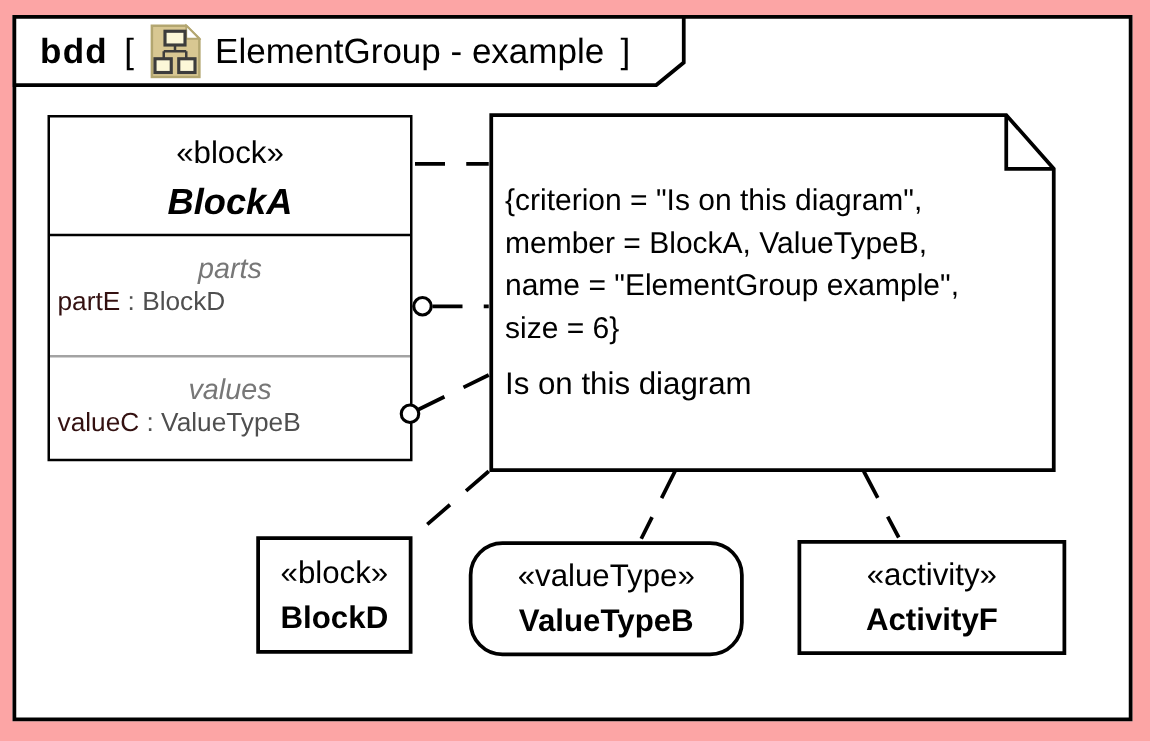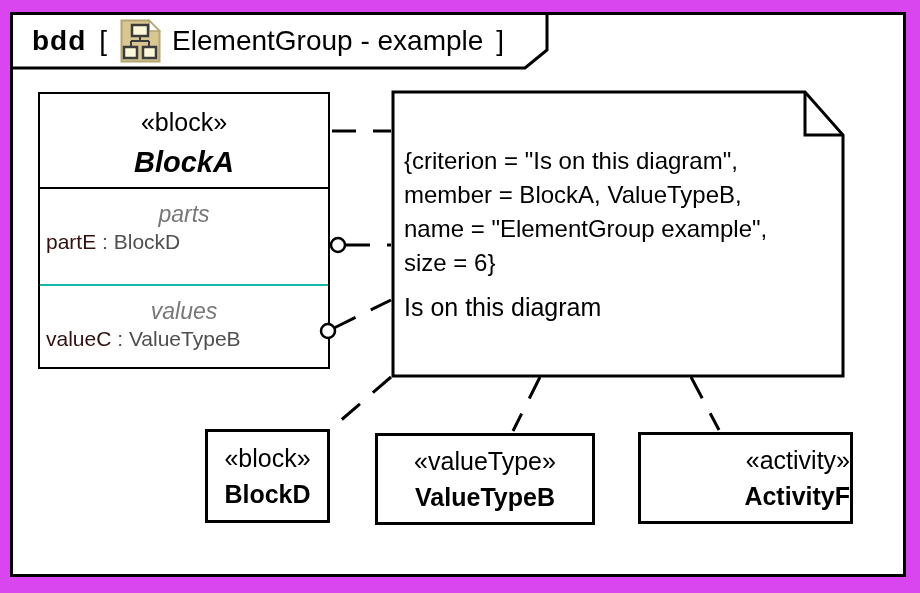--- a/index.html
+++ b/index.html
@@ -1,17 +1,17 @@
 <!DOCTYPE html>
 <html><head>
 <meta charset="utf-8">
 <style>
   html,body{margin:0;padding:0;background:#ffffff;}
   .canvas{
-    position:relative;width:920px;height:593px;background:#d946ef;
+    position:relative;width:920px;height:593px;background:#fca5a5;
     font-family:"Liberation Sans",sans-serif;color:#000;overflow:hidden;
   }
   .frame{
     position:absolute;left:10px;top:12px;width:896px;height:565px;
     border:3px solid #000;box-sizing:border-box;background:#fff;
   }
   .tab-svg{position:absolute;left:10px;top:12px;}
   .tab-content{
     position:absolute;left:32px;top:20px;height:42px;
     display:flex;align-items:center;gap:11px;font-size:28px;
@@ -21,21 +21,21 @@
   .icon-svg{display:block;}
   
   .blockA{
     position:absolute;left:38px;top:92px;width:292px;height:277px;
     border:2px solid #000;box-sizing:border-box;background:#fff;
     display:flex;flex-direction:column;
   }
   .comp{box-sizing:border-box;}
   .comp.head{height:93px;text-align:center;padding-top:14px;}
   .comp.c2{height:97px;border-top:2px solid #000;}
-  .comp.c3{flex:1;border-top:2px solid #14b8a6;}
+  .comp.c3{flex:1;border-top:2px solid #a3a3a3;}
   .stereo{font-size:25px;}
   .bname{font-size:29px;font-weight:bold;margin-top:9px;font-style:italic;}
   .cmp-label{font-size:23px;font-style:italic;color:#777;text-align:center;padding-top:12px;}
   .entry{font-size:21px;padding-left:6px;margin-top:2px;white-space:pre;}
   .pname{color:#331010;}
   .ptype{color:#4f4f4f;}
   
   .note-svg{position:absolute;left:391px;top:90px;}
   .note-text{
     position:absolute;left:404px;top:144px;width:432px;
@@ -45,22 +45,22 @@
   .note-body{display:block;margin-top:10px;font-size:25px;}
   
   .ebox{
     position:absolute;border:3px solid #000;box-sizing:border-box;background:#fff;
     display:flex;flex-direction:column;align-items:center;justify-content:center;
     gap:7px;text-align:center;
   }
   .ebox .stereo{font-size:25px;}
   .ebox .ename{font-size:25px;font-weight:bold;}
   .ebox.d{left:205px;top:429px;width:125px;height:94px;}
-  .ebox.v{left:375px;top:433px;width:220px;height:92px;}
-  .ebox.a{left:638px;top:432px;width:215px;height:92px;align-items:flex-end;}
+  .ebox.v{left:375px;top:433px;width:220px;height:92px;border-radius:27px;}
+  .ebox.a{left:638px;top:432px;width:215px;height:92px;}
   .connectors{position:absolute;left:0;top:0;pointer-events:none;}
 </style>
 </head>
 <body>
 
 <div class="canvas">
 
   <div class="frame"></div>
 
   <svg class="tab-svg" width="544" height="62">

